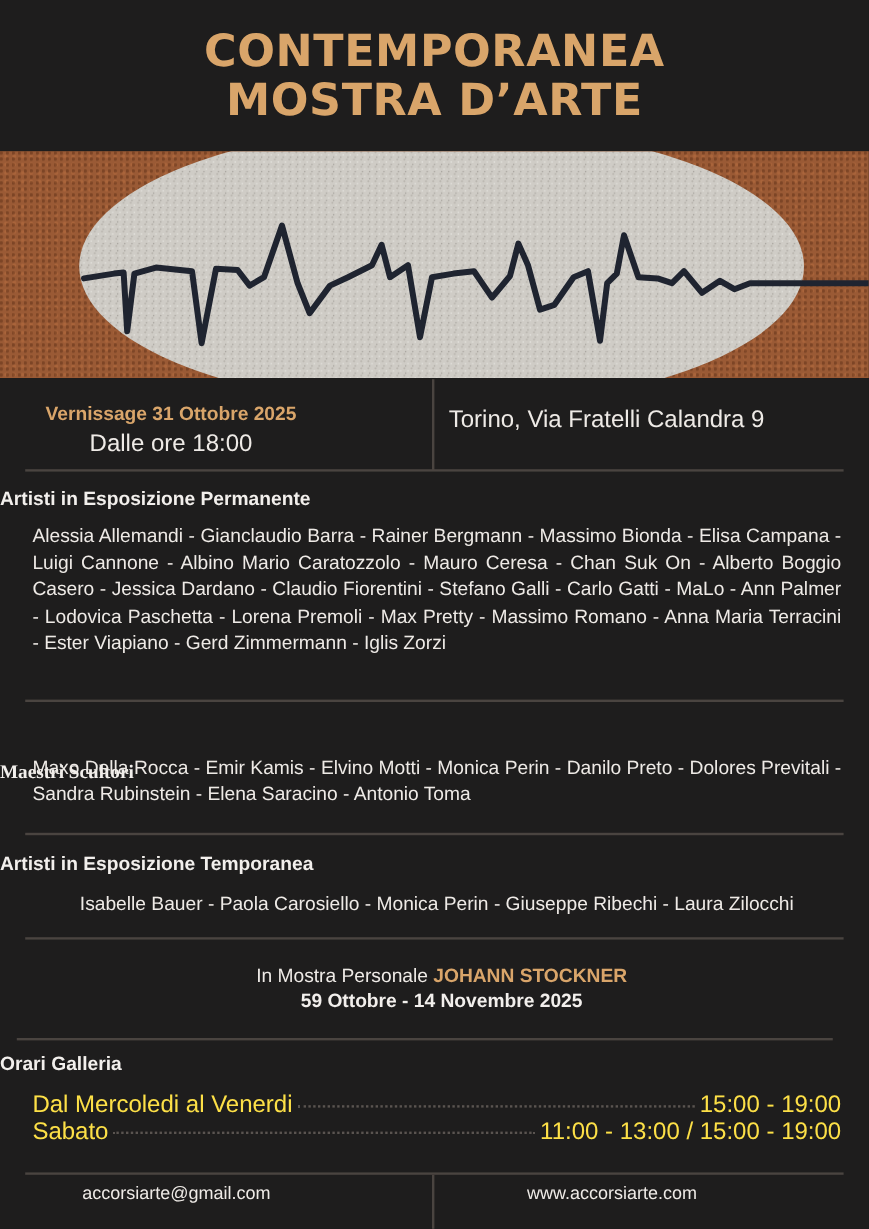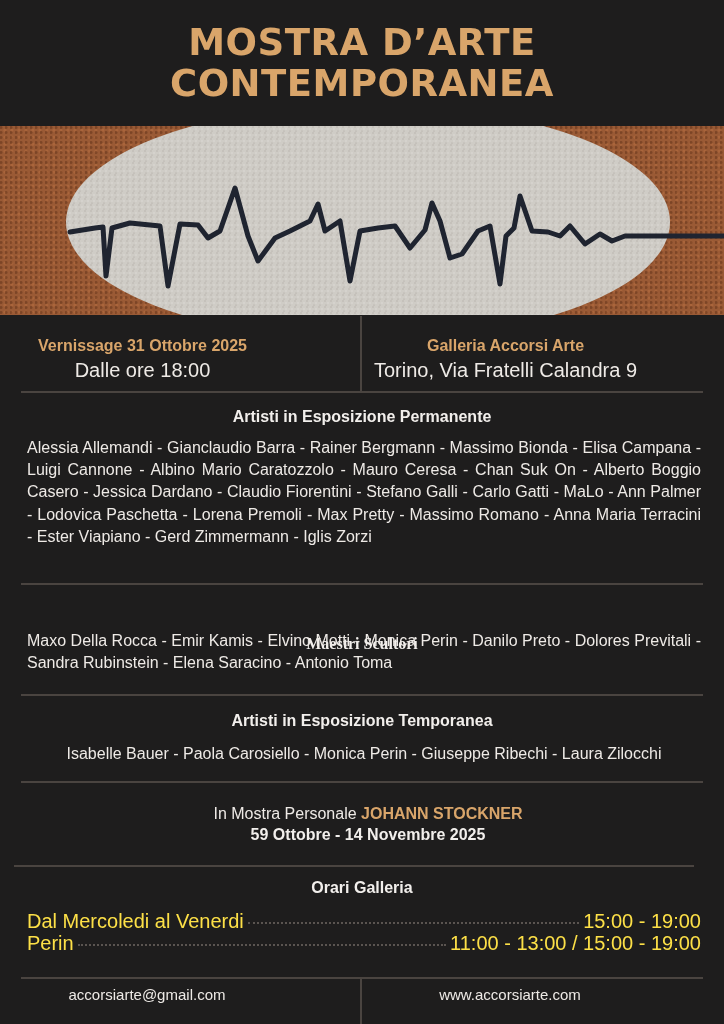--- a/index.html
+++ b/index.html
@@ -34,21 +34,21 @@
     .divider-h { position: absolute; height: 2px; background: #4a4440; }
     .divider-v { position: absolute; width: 2px; background: #4a4440; }
 
     .info-cell {
       position: absolute; top: 336px; width: 285px; text-align: center;
     }
     .info-accent { color: #d9a56a; font-weight: bold; font-size: 16px; line-height: 20px; }
     .info-sub { color: #eeeae6; font-size: 20px; line-height: 22px; margin-top: 3px; }
 
     .section-title {
-      position: absolute; left: 0; right: 0; text-align: center;
+      position: absolute; left: 0; right: 0; text-align: left;
       font-weight: bold; font-size: 16px; color: #f2efec;
     }
     .names {
       position: absolute; left: 27px; width: 674px;
       font-size: 16px; line-height: 22.2px; color: #eeeae6;
       text-align: justify; text-align-last: left;
     }
     .names.center { text-align: center; text-align-last: center; }
 
     .personale {
@@ -68,22 +68,22 @@
 
     .contact {
       position: absolute; top: 986px; width: 294px; text-align: center;
       font-size: 15px; color: #eeeae6;
     }
   </style>
 </head>
 <body>
 
 <div class="title">
+  <div>CONTEMPORANEA</div>
   <div>MOSTRA D’ARTE</div>
-  <div>CONTEMPORANEA</div>
 </div>
 
 <div class="hero">
   <svg width="724" height="189" viewBox="0 0 724 189">
     <defs>
       <pattern id="grain" width="6" height="6" patternUnits="userSpaceOnUse">
         <rect width="6" height="6" fill="#cfccc6"></rect>
         <circle cx="1" cy="1" r="0.8" fill="#b8b4ad"></circle>
         <circle cx="4" cy="3" r="0.7" fill="#e0ded9"></circle>
         <circle cx="2" cy="5" r="0.6" fill="#a9a59f"></circle>
@@ -93,21 +93,20 @@
     <polyline fill="none" stroke="#1f2430" stroke-width="5" stroke-linejoin="round" stroke-linecap="round" points="70,106 95,102 103,101 106,150 112,102 130,97 160,100 168,160 180,98 198,99 208,112 220,105 235,62 248,110 258,135 275,112 290,105 310,95 318,78 325,105 340,95 350,155 360,105 378,102 395,100 410,122 425,104 432,77 440,95 450,132 462,128 478,105 490,100 500,158 506,110 514,102 520,70 532,105 548,106 560,110 570,100 585,118 600,108 612,115 625,110 650,110 724,110"></polyline>
   </svg>
 </div>
 
 <div class="info-cell" style="left:0;">
   <div class="info-accent">Vernissage 31 Ottobre 2025</div>
   <div class="info-sub">Dalle ore 18:00</div>
 </div>
 <div class="divider-v" style="left:360px; top:316px; height:76px;"></div>
 <div class="info-cell" style="left:363px;">
-  <div class="info-accent">Galleria Accorsi Arte</div>
   <div class="info-sub">Torino, Via Fratelli Calandra 9</div>
 </div>
 <div class="divider-h" style="left:21px; width:682px; top:391px;"></div>
 
 <div class="section-title" style="top:408px;">Artisti in Esposizione Permanente</div>
 <div class="names" style="top:437px;">Alessia Allemandi - Gianclaudio Barra - Rainer Bergmann - Massimo Bionda - Elisa Campana - Luigi Cannone - Albino Mario Caratozzolo - Mauro Ceresa - Chan Suk On - Alberto Boggio Casero - Jessica Dardano - Claudio Fiorentini - Stefano Galli - Carlo Gatti - MaLo - Ann Palmer - Lodovica Paschetta - Lorena Premoli - Max Pretty - Massimo Romano - Anna Maria Terracini - Ester Viapiano - Gerd Zimmermann - Iglis Zorzi</div>
 <div class="divider-h" style="left:21px; width:682px; top:583px;"></div>
 
 <div class="section-title" style="top:635px;font-family:Liberation Serif, serif;">Maestri Scultori</div>
 <div class="names" style="top:630px;">Maxo Della Rocca - Emir Kamis - Elvino Motti - Monica Perin - Danilo Preto - Dolores Previtali - Sandra Rubinstein - Elena Saracino - Antonio Toma</div>
@@ -126,21 +125,21 @@
 <div class="divider-h" style="left:14px; width:680px; top:865px;"></div>
 
 <div class="section-title" style="top:879px;">Orari Galleria</div>
 <div class="hours" style="top:910px;">
   <div class="hours-row">
     <span>Dal Mercoledi al Venerdi</span>
     <span class="dots"></span>
     <span>15:00 - 19:00</span>
   </div>
   <div class="hours-row">
-    <span>Perin</span>
+    <span>Sabato</span>
     <span class="dots"></span>
     <span>11:00 - 13:00 / 15:00 - 19:00</span>
   </div>
 </div>
 <div class="divider-h" style="left:21px; width:682px; top:977px;"></div>
 
 <div class="contact" style="left:0;">accorsiarte@gmail.com</div>
 <div class="divider-v" style="left:360px; top:979px; height:45px;"></div>
 <div class="contact" style="left:363px;">www.accorsiarte.com</div>
 

